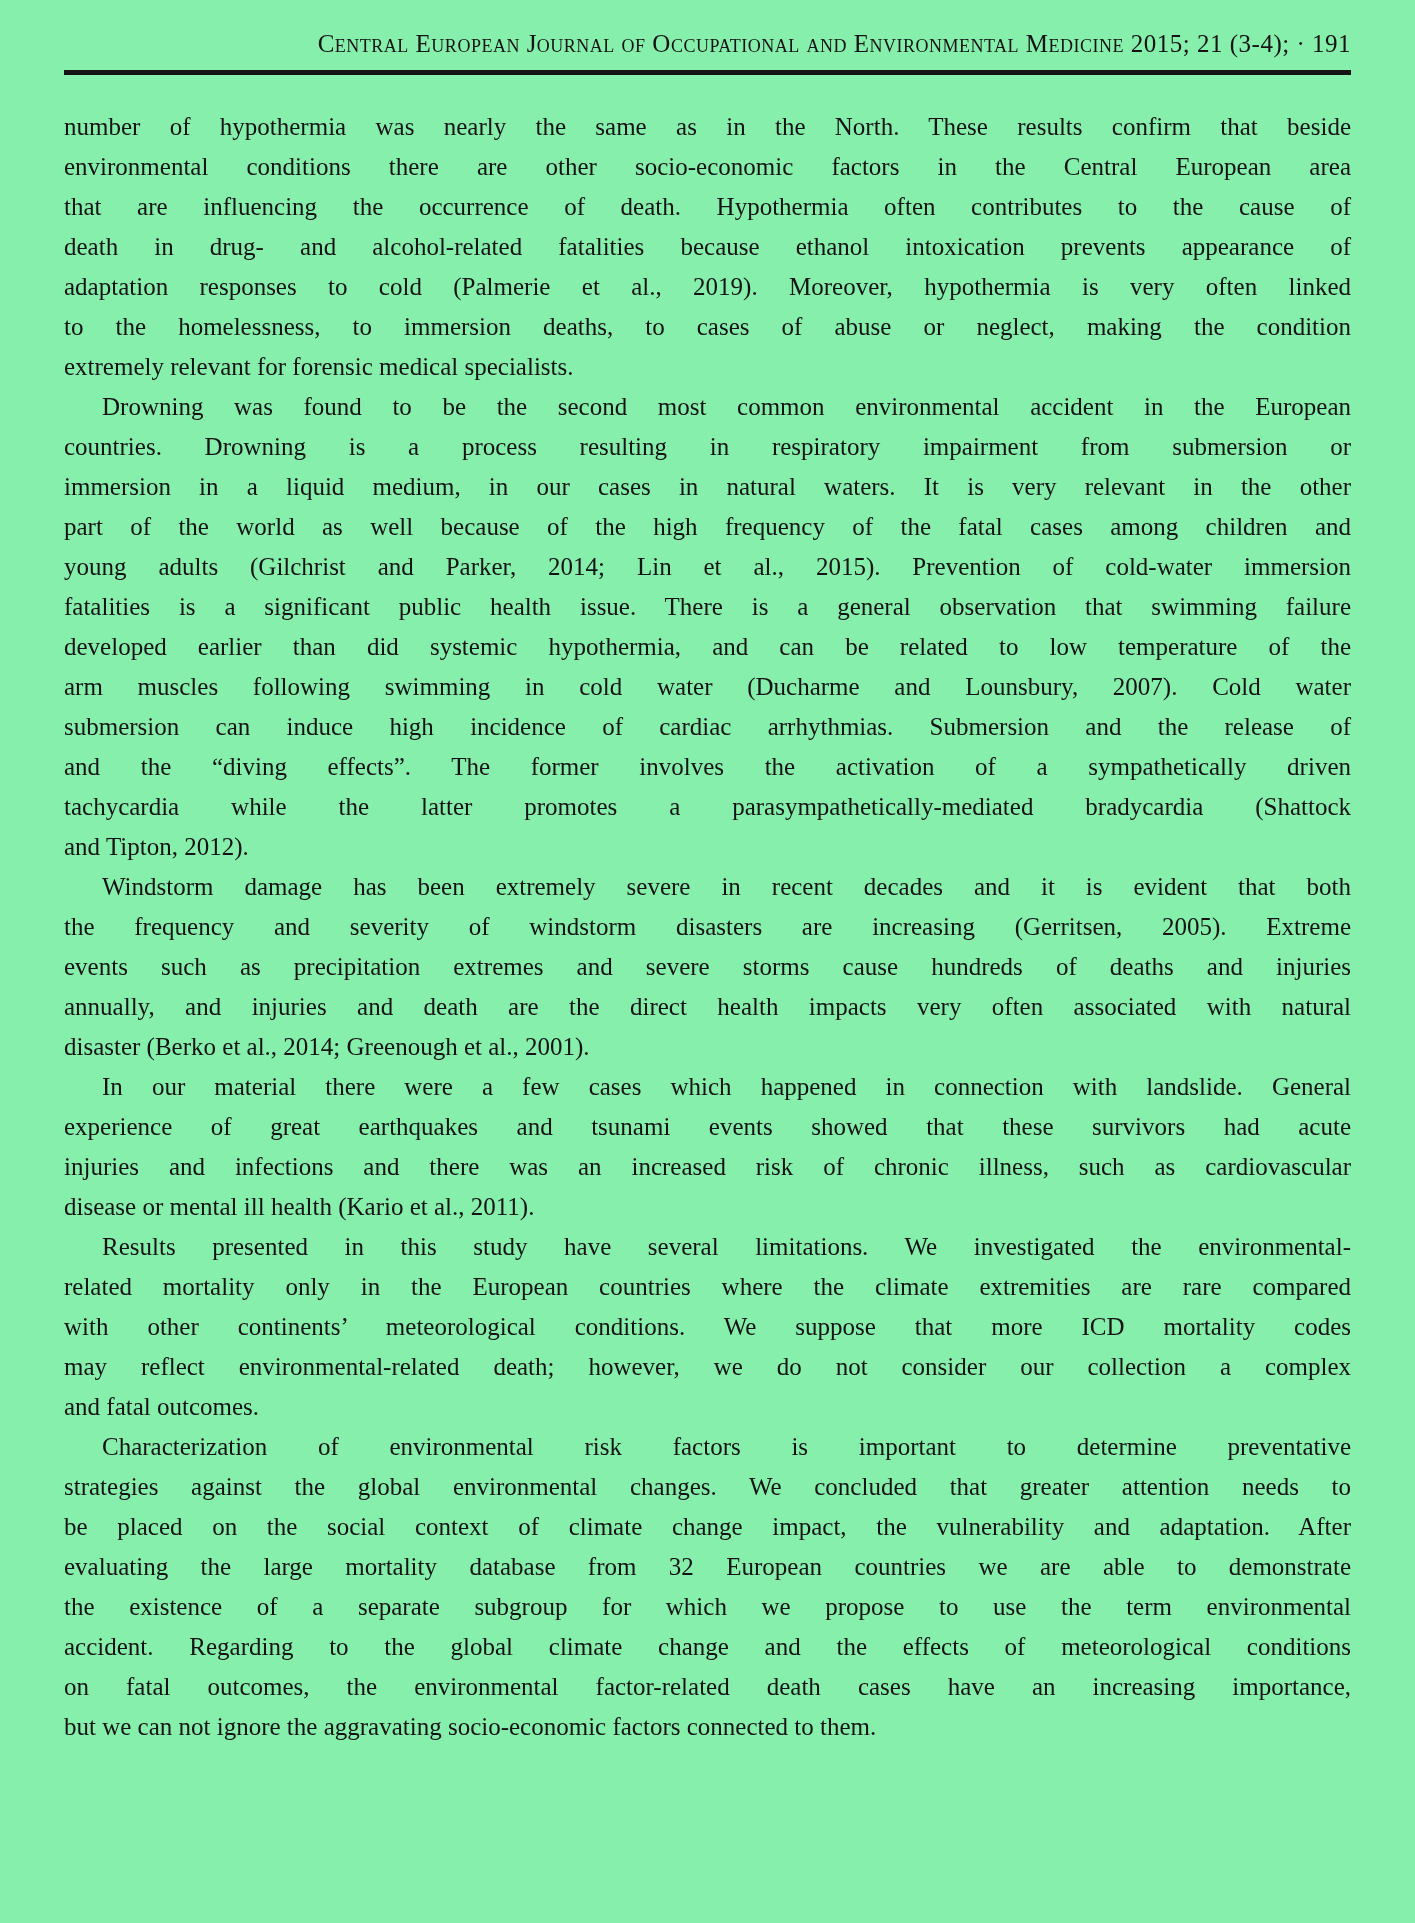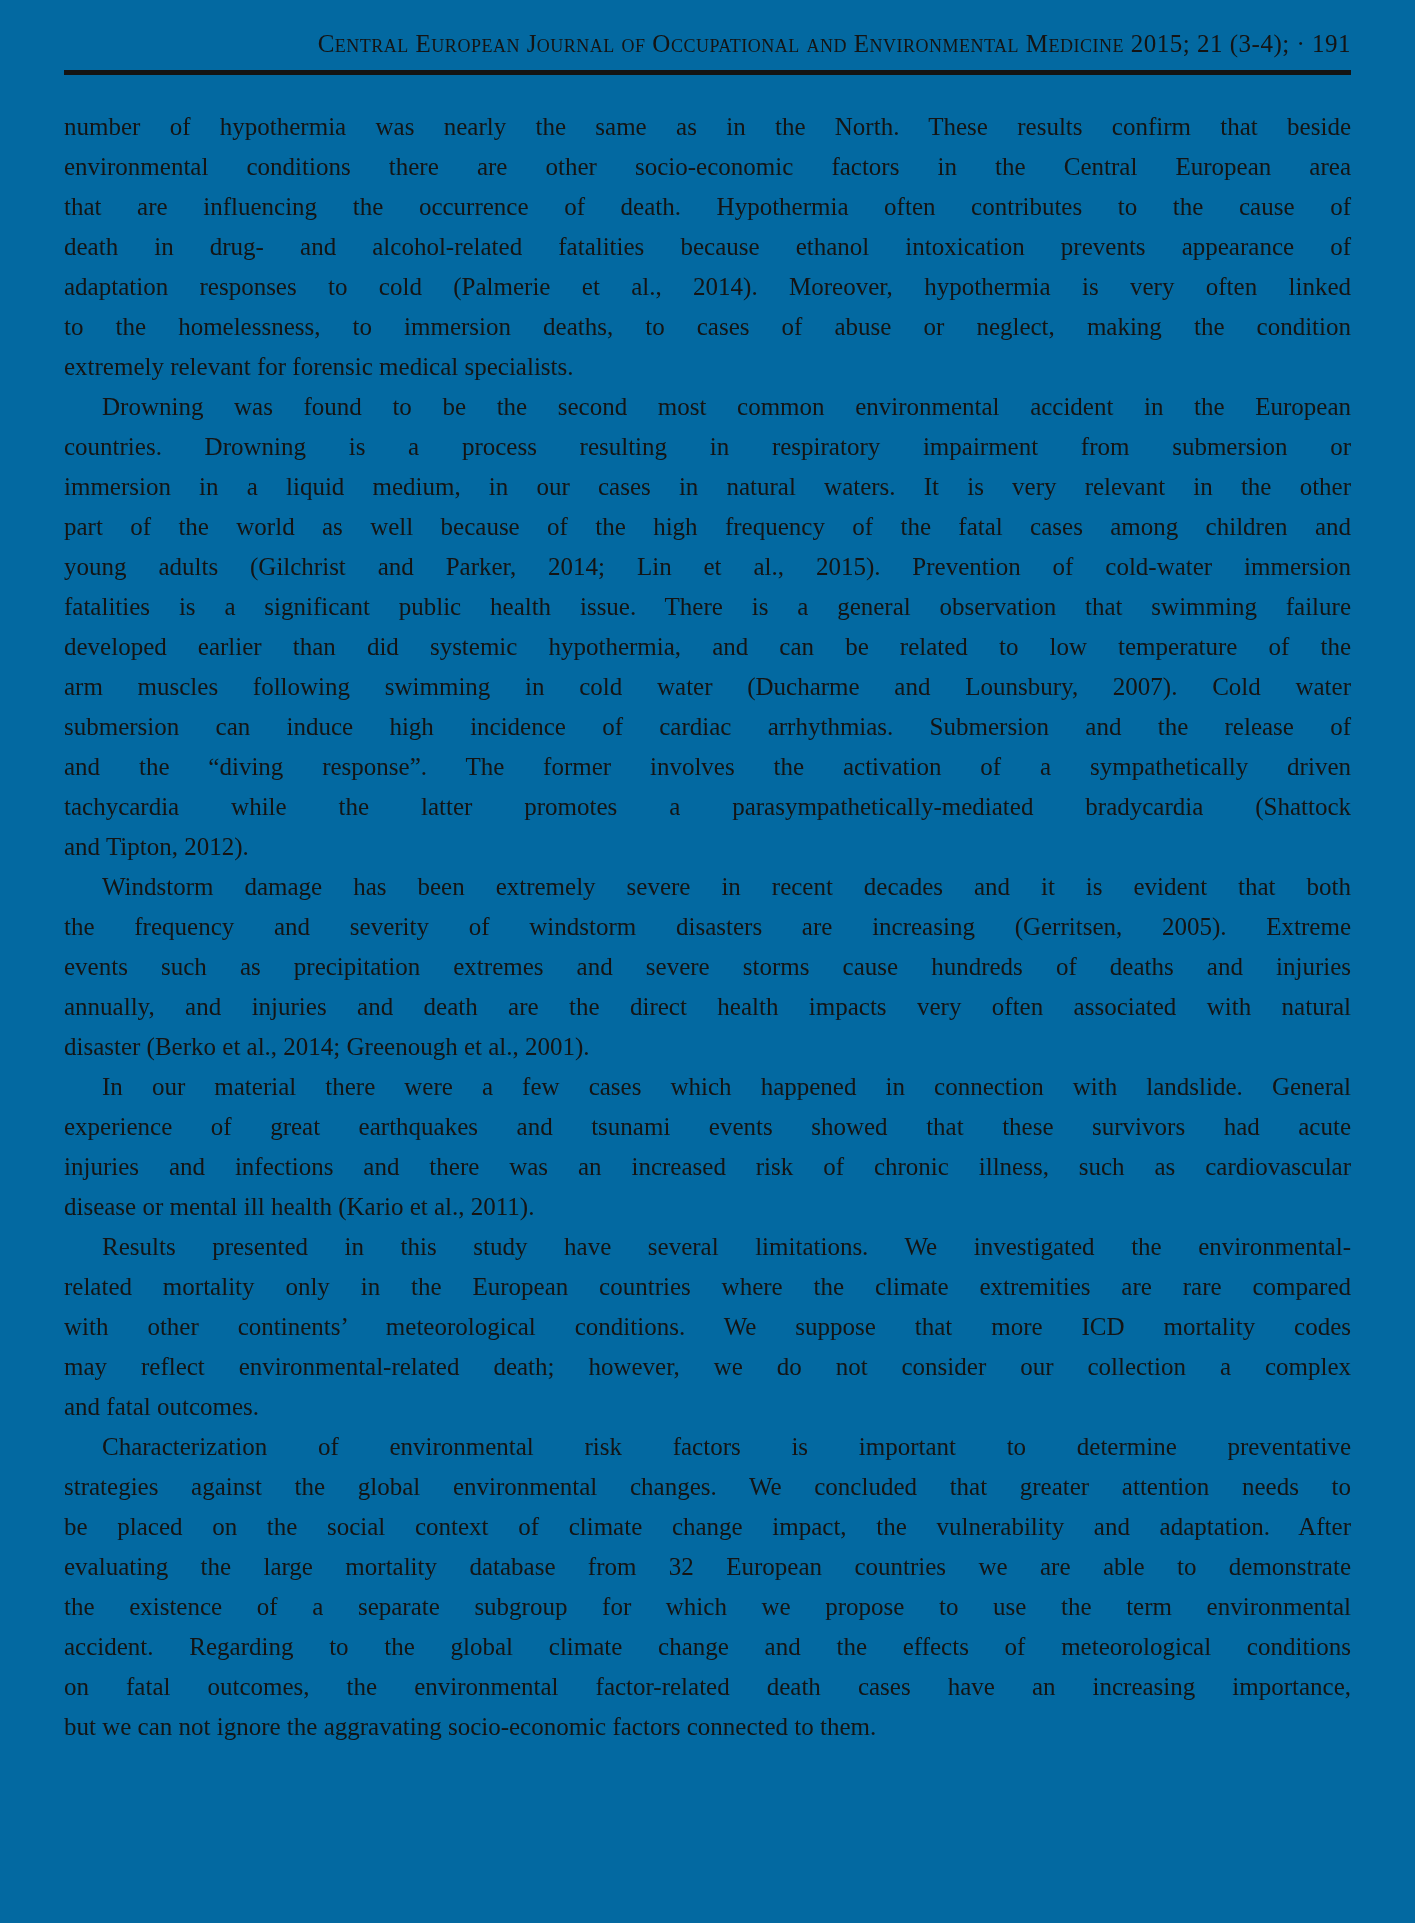--- a/index.html
+++ b/index.html
@@ -6,21 +6,21 @@
     margin: 0;
     padding: 0;
     background: #ffffff;
   }
   .page {
     position: relative;
     width: 1415px;
     height: 1923px;
     box-sizing: border-box;
     padding: 30px 64px 0 64px;
-    background: #0369a1;
+    background: #86efac;
     font-family: "Liberation Serif", "DejaVu Serif", serif;
     color: #141414;
     overflow: hidden;
   }
   .journal-line {
     text-align: right;
     font-variant: small-caps;
     font-size: 25px;
     letter-spacing: 0.5px;
     line-height: 28px;
@@ -56,35 +56,35 @@
   <header>
     <div class="journal-line">Central European Journal of Occupational and Environmental Medicine 2015; 21 (3-4); · 191</div>
     <div class="header-rule"></div>
   </header>
   <main class="body-text">
       <div class="paragraph">
         <div class="line"><span>number of hypothermia was nearly the same as in the North. These results confirm that beside</span></div>
         <div class="line"><span>environmental conditions there are other socio-economic factors in the Central European area</span></div>
         <div class="line"><span>that are influencing the occurrence of death. Hypothermia often contributes to the cause of</span></div>
         <div class="line"><span>death in drug- and alcohol-related fatalities because ethanol intoxication prevents appearance of</span></div>
-        <div class="line"><span>adaptation responses to cold (Palmerie et al., 2014). Moreover, hypothermia is very often linked</span></div>
+        <div class="line"><span>adaptation responses to cold (Palmerie et al., 2019). Moreover, hypothermia is very often linked</span></div>
         <div class="line"><span>to the homelessness, to immersion deaths, to cases of abuse or neglect, making the condition</span></div>
         <div class="line para-last"><span>extremely relevant for forensic medical specialists.</span></div>
       </div>
       <div class="paragraph">
         <div class="line indent"><span>Drowning was found to be the second most common environmental accident in the European</span></div>
         <div class="line"><span>countries. Drowning is a process resulting in respiratory impairment from submersion or</span></div>
         <div class="line"><span>immersion in a liquid medium, in our cases in natural waters. It is very relevant in the other</span></div>
         <div class="line"><span>part of the world as well because of the high frequency of the fatal cases among children and</span></div>
         <div class="line"><span>young adults (Gilchrist and Parker, 2014; Lin et al., 2015). Prevention of cold-water immersion</span></div>
         <div class="line"><span>fatalities is a significant public health issue. There is a general observation that swimming failure</span></div>
         <div class="line"><span>developed earlier than did systemic hypothermia, and can be related to low temperature of the</span></div>
         <div class="line"><span>arm muscles following swimming in cold water (Ducharme and Lounsbury, 2007). Cold water</span></div>
         <div class="line"><span>submersion can induce high incidence of cardiac arrhythmias. Submersion and the release of</span></div>
-        <div class="line"><span>and the “diving response”. The former involves the activation of a sympathetically driven</span></div>
+        <div class="line"><span>and the “diving effects”. The former involves the activation of a sympathetically driven</span></div>
         <div class="line"><span>tachycardia while the latter promotes a parasympathetically-mediated bradycardia (Shattock</span></div>
         <div class="line para-last"><span>and Tipton, 2012).</span></div>
       </div>
       <div class="paragraph">
         <div class="line indent"><span>Windstorm damage has been extremely severe in recent decades and it is evident that both</span></div>
         <div class="line"><span>the frequency and severity of windstorm disasters are increasing (Gerritsen, 2005). Extreme</span></div>
         <div class="line"><span>events such as precipitation extremes and severe storms cause hundreds of deaths and injuries</span></div>
         <div class="line"><span>annually, and injuries and death are the direct health impacts very often associated with natural</span></div>
         <div class="line para-last"><span>disaster (Berko et al., 2014; Greenough et al., 2001).</span></div>
       </div>

